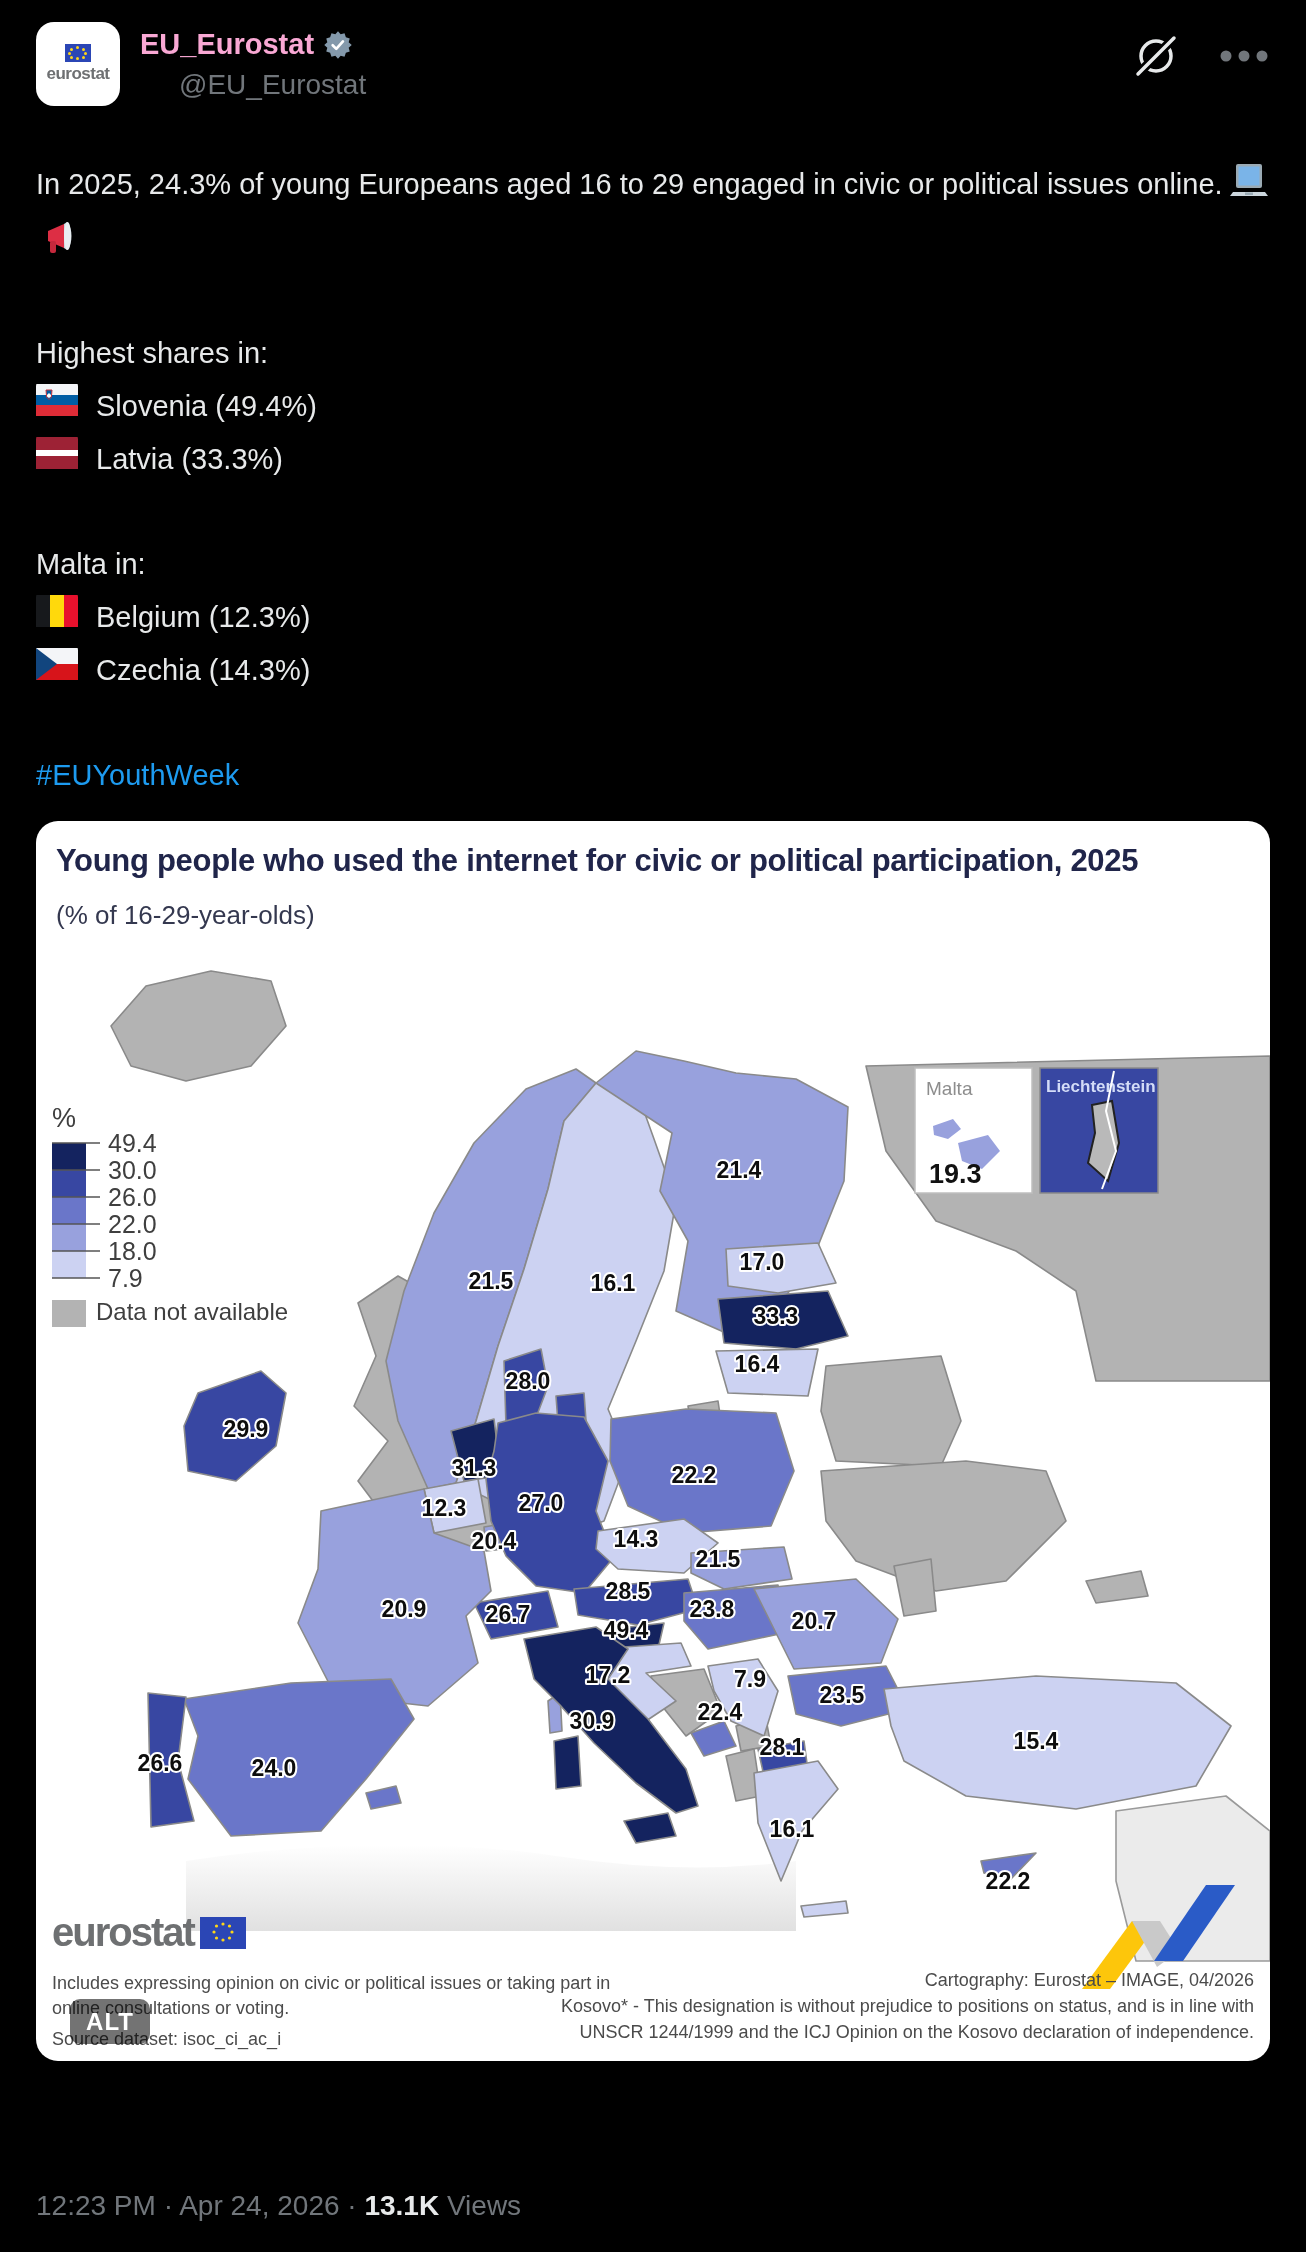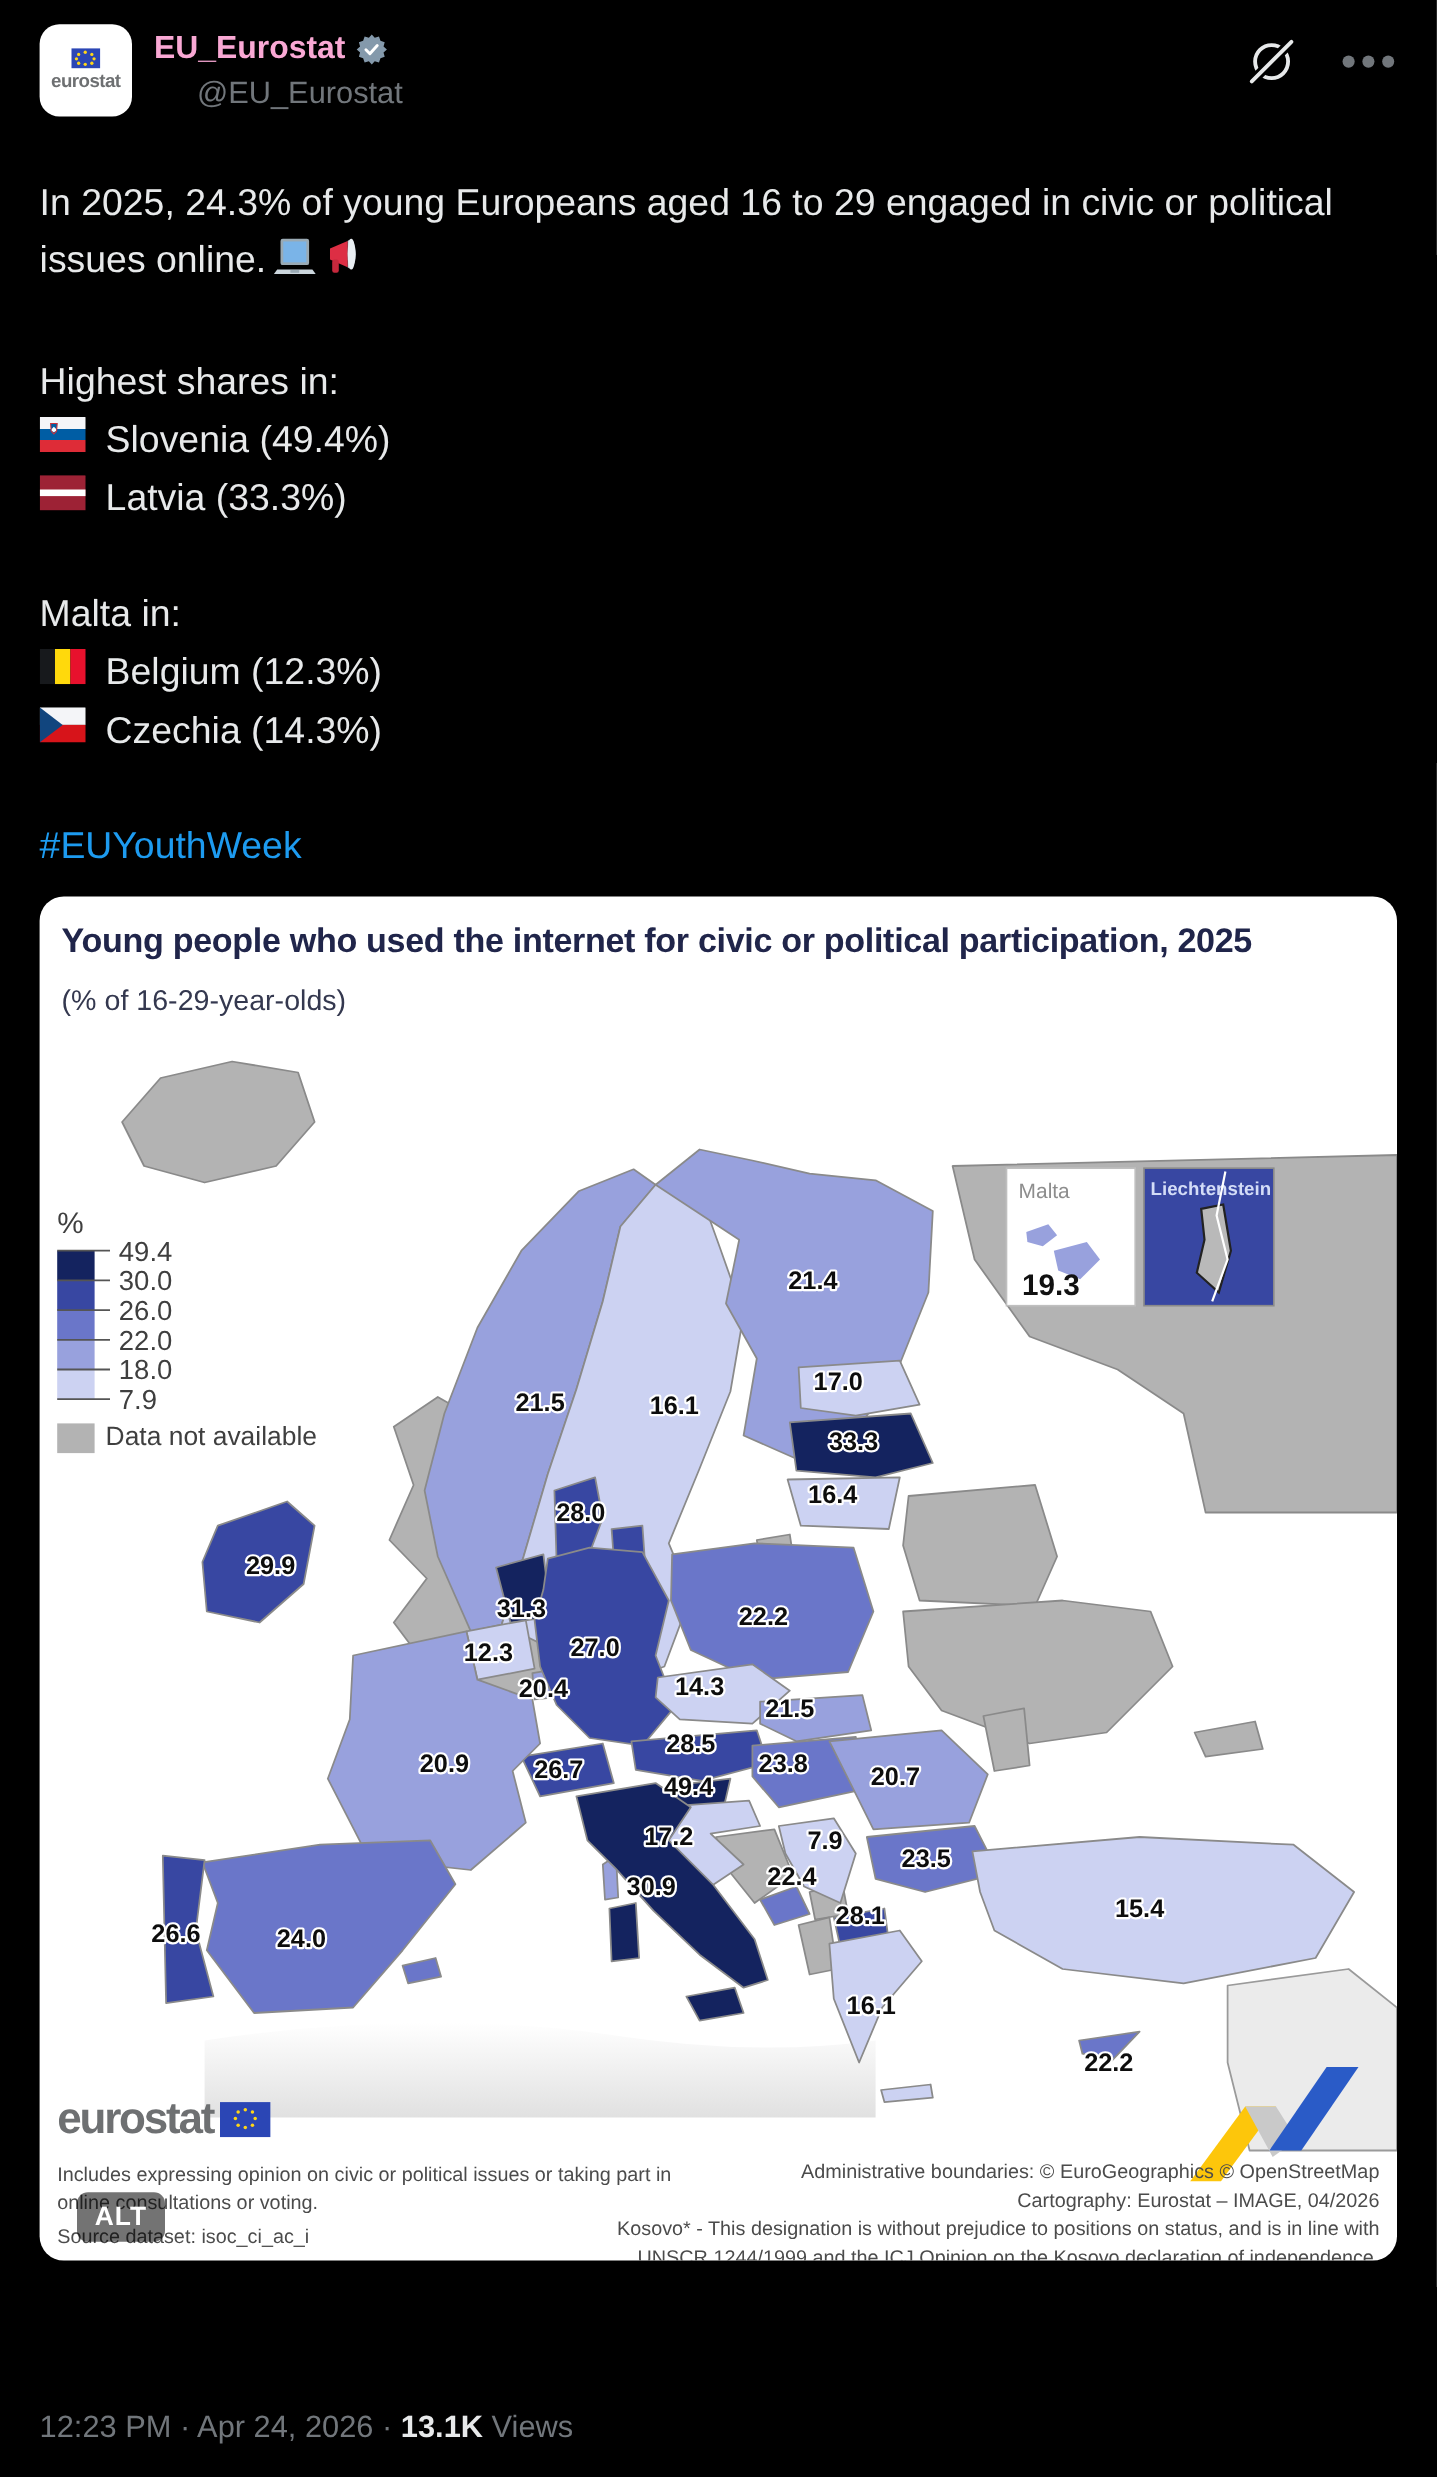--- a/index.html
+++ b/index.html
@@ -15,21 +15,21 @@
   .avatar { width:84px; height:84px; border-radius:18px; background:#fff; display:flex; flex-direction:column; align-items:center; justify-content:center; gap:2px; }
   .avatar .euflag { width:26px; height:18px; background:#2b46b5; position:relative; }
   .avatar .euflag i { position:absolute; width:3px; height:3px; background:#ffd617; border-radius:50%; }
   .avatar .brand { color:#6e7072; font-weight:bold; font-size:17px; letter-spacing:-0.5px; }
   .names { margin-left:20px; padding-top:6px; }
   .dname { font-size:29px; font-weight:bold; color:#f9a8d4; display:flex; align-items:center; gap:8px; }
   .handle { font-size:28px; color:#71767b; margin-top:8px;margin-left:39px; }
   .hdr-icons { margin-left:auto; display:flex; align-items:center; gap:40px; padding-top:12px; }
 
   
-  .ttext { margin-top:52px; font-size:34px; line-height:52px; color:#e7e9ea; }
+  .ttext { margin-top:52px; font-size:29px; line-height:52px; color:#e7e9ea; }
   .ttext .sec { margin-bottom:53px; }
   .flagrow { display:flex; align-items:center; gap:18px; height:53px; }
   .flag { border-radius:6px; overflow:hidden; flex:0 0 auto; }
   .blue { color:#1d9bf0; text-decoration:none; }
   .emoji { display:inline-block; vertical-align:-6px; margin-left:6px; }
 
   
   .card { position:relative; margin-top:20px; width:1234px; height:1240px; background:#fff; border-radius:22px; overflow:hidden; }
   .card h1 { position:absolute; left:20px; top:22px; font-size:31px; color:#20254a; letter-spacing:-0.3px; }
   .card h2 { position:absolute; left:20px; top:79px; font-size:26px; font-weight:normal; color:#34384f; }
@@ -304,21 +304,20 @@
       </svg>
     </div>
 
     <div class="notes">
       <div>Includes expressing opinion on civic or political issues or taking part in</div>
       <div>online consultations or voting.</div>
     </div>
     <div class="src">Source dataset: isoc_ci_ac_i</div>
 
     <div class="credits">
-      <div>Administrative boundaries: © EuroGeographics © OpenStreetMap</div>
       <div>Cartography: Eurostat – IMAGE, 04/2026</div>
       <div>Kosovo* - This designation is without prejudice to positions on status, and is in line with</div>
       <div>UNSCR 1244/1999 and the ICJ Opinion on the Kosovo declaration of independence.</div>
     </div>
 
     <div class="altbadge">ALT</div>
   </div>
 
   <div></div>
 </div>

